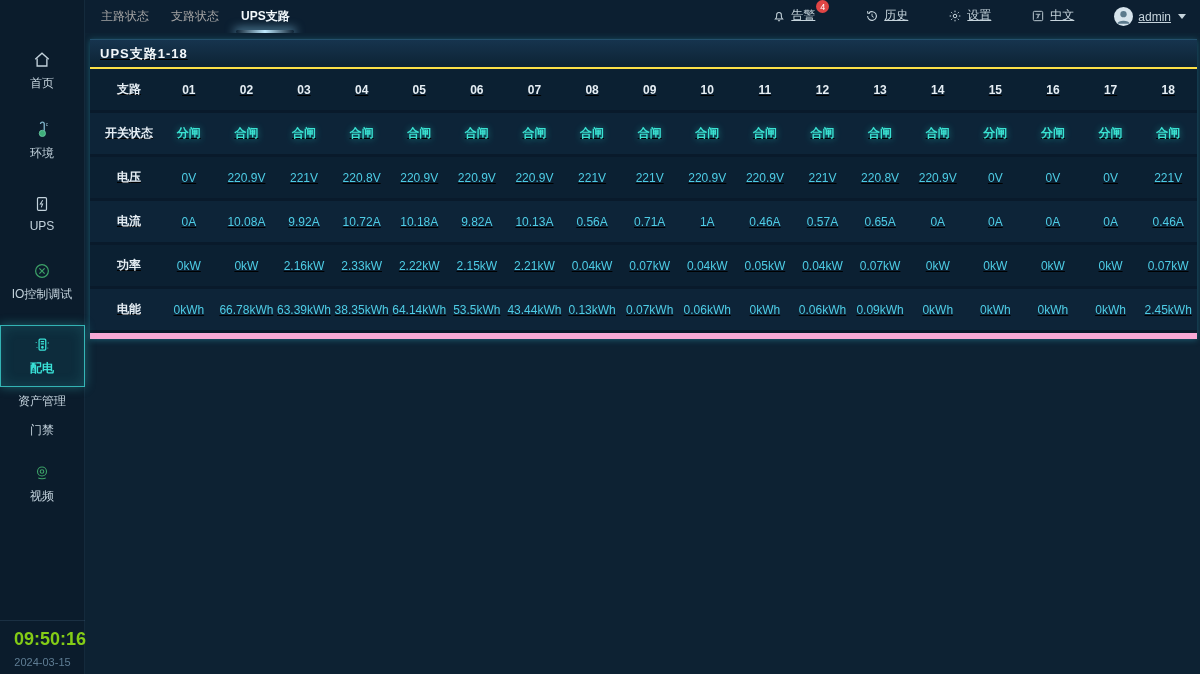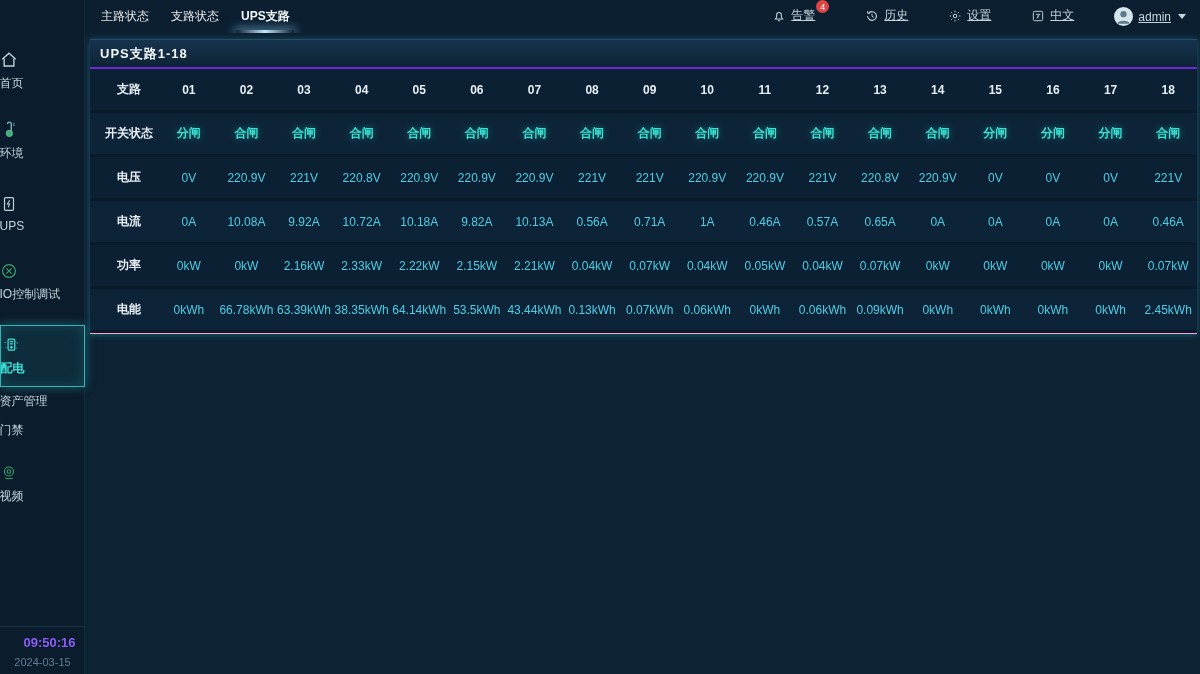--- a/index.html
+++ b/index.html
@@ -4,59 +4,59 @@
 <style>
   * { margin:0; padding:0; box-sizing:border-box; }
   html,body { width:1200px; height:674px; overflow:hidden; background:#0d2233;
     font-family:"Liberation Sans","DejaVu Sans",sans-serif; }
   .screen { position:relative; width:1200px; height:674px; background:#0d2233; }
 
   
   .sidebar { position:absolute; left:0; top:0; width:85px; height:674px;
     background:#0b1c2c; border-right:1px solid rgba(90,150,180,0.12); z-index:5;
     display:flex; flex-direction:column; align-items:center; padding-top:44px; }
-  .side-item { width:85px; display:flex; flex-direction:column; align-items:flex-start;
+  .side-item { width:85px; display:flex; flex-direction:column; align-items:center;
     gap:5px; color:#c3d2dc; font-size:12px; cursor:pointer; padding:6px 0; }
   .side-item .ic { height:20px; display:flex; align-items:center; justify-content:center; }
   .side-item.active { background:rgba(36,190,205,0.10);
     border:1px solid rgba(64,224,220,0.75);
     box-shadow:0 0 10px rgba(64,224,220,0.35), inset 0 0 14px rgba(64,224,220,0.15);
     color:#3ae2d8; font-weight:bold; padding:9px 0; }
   .sp12{margin-top:12px}.sp16{margin-top:16px}.sp20{margin-top:20px}.sp30{}
   .clock { position:absolute; bottom:6px; left:0; width:85px; text-align:center;
     border-top:1px solid rgba(120,170,200,0.15); padding-top:8px; }
-  .clock .time { color:#8b5cf6; font-size:13px; font-weight:bold;padding-left:14px; }
+  .clock .time { color:#84cc16; font-size:18px; font-weight:bold;padding-left:14px; }
   .clock .date { color:#5f7d94; font-size:11px; margin-top:6px; }
 
   
   .topbar { position:absolute; left:85px; top:0; right:0; height:33px; background:#0c1f31;
     display:flex; align-items:center; justify-content:space-between; padding:0 14px 0 12px; }
   .tabs { display:flex; gap:14px; height:100%; align-items:center; }
-  .tab { position:relative; color:#e5e5e5; font-size:12px; padding:0 4px; height:100%;
+  .tab { position:relative; color:#a3a3a3; font-size:12px; padding:0 4px; height:100%;
     display:flex; align-items:center; cursor:pointer; }
   .tab.active { color:#f2f8fb; font-weight:bold; }
   .tab.active::after { content:""; position:absolute; left:50%; bottom:0; transform:translateX(-50%);
     width:58px; height:3px; border-radius:2px;
     background:linear-gradient(90deg,rgba(140,220,255,0),#bfeaff,rgba(140,220,255,0));
     box-shadow:0 0 10px 2px rgba(150,220,255,0.55); }
   .tb-right { display:flex; align-items:flex-start; gap:40px; color:#c6d4dc; font-size:12px;text-decoration:underline; }
   .tb-item { display:flex; align-items:center; gap:5px; cursor:pointer; position:relative; }
   .badge { position:absolute; top:-7px; right:-14px; min-width:13px; height:13px; border-radius:7px;
     background:#e04545; color:#fff; font-size:9px; display:flex; align-items:center;
     justify-content:center; padding:0 3px; }
   .tb-item.alarm { margin-right:10px; }
   .avatar { width:19px; height:19px; border-radius:50%; background:#d6e4ec;
     display:flex; align-items:center; justify-content:center; overflow:hidden; }
   .caret { width:0; height:0; border-left:4px solid transparent; border-right:4px solid transparent;
     border-top:5px solid #c6d4dc; margin-left:2px; }
 
   
   .main { position:absolute; left:85px; top:33px; right:0; bottom:0; background:#0d2233; padding:6px 3px 0 5px; }
-  .panel { background:#6d28d9; border-bottom:1px solid #f9a8d4;
-    box-shadow:0 1px 6px rgba(46,160,185,0.45); }
+  .panel { background:#fde047; border-bottom:6px solid #f9a8d4;
+    box-shadow:0 1px 6px rgba(46,160,185,0.45);text-decoration:underline; }
   .panel-hd { height:28px; display:flex; align-items:center; padding-left:10px;
     background:linear-gradient(180deg,#16344e,#0d2334); border-top:1px solid #24506c;
     color:#f2f7fa; font-size:13px; font-weight:bold; letter-spacing:1px; }
   .tbl { padding:2px 0 0 0; }
   .trow { display:flex; height:44px; align-items:center; }
   .trow:nth-child(odd){ background:#0b2032; }
   .trow:nth-child(even){ background:#0d2438; }
   .trow { border-bottom:3px solid #091a2b; }
   .tcell { flex:1; text-align:center; font-size:12px; color:#4ecde6; }
   .tcell.label { flex:0 0 70px; color:#e6eef4; font-weight:bold;padding-left:8px; }

